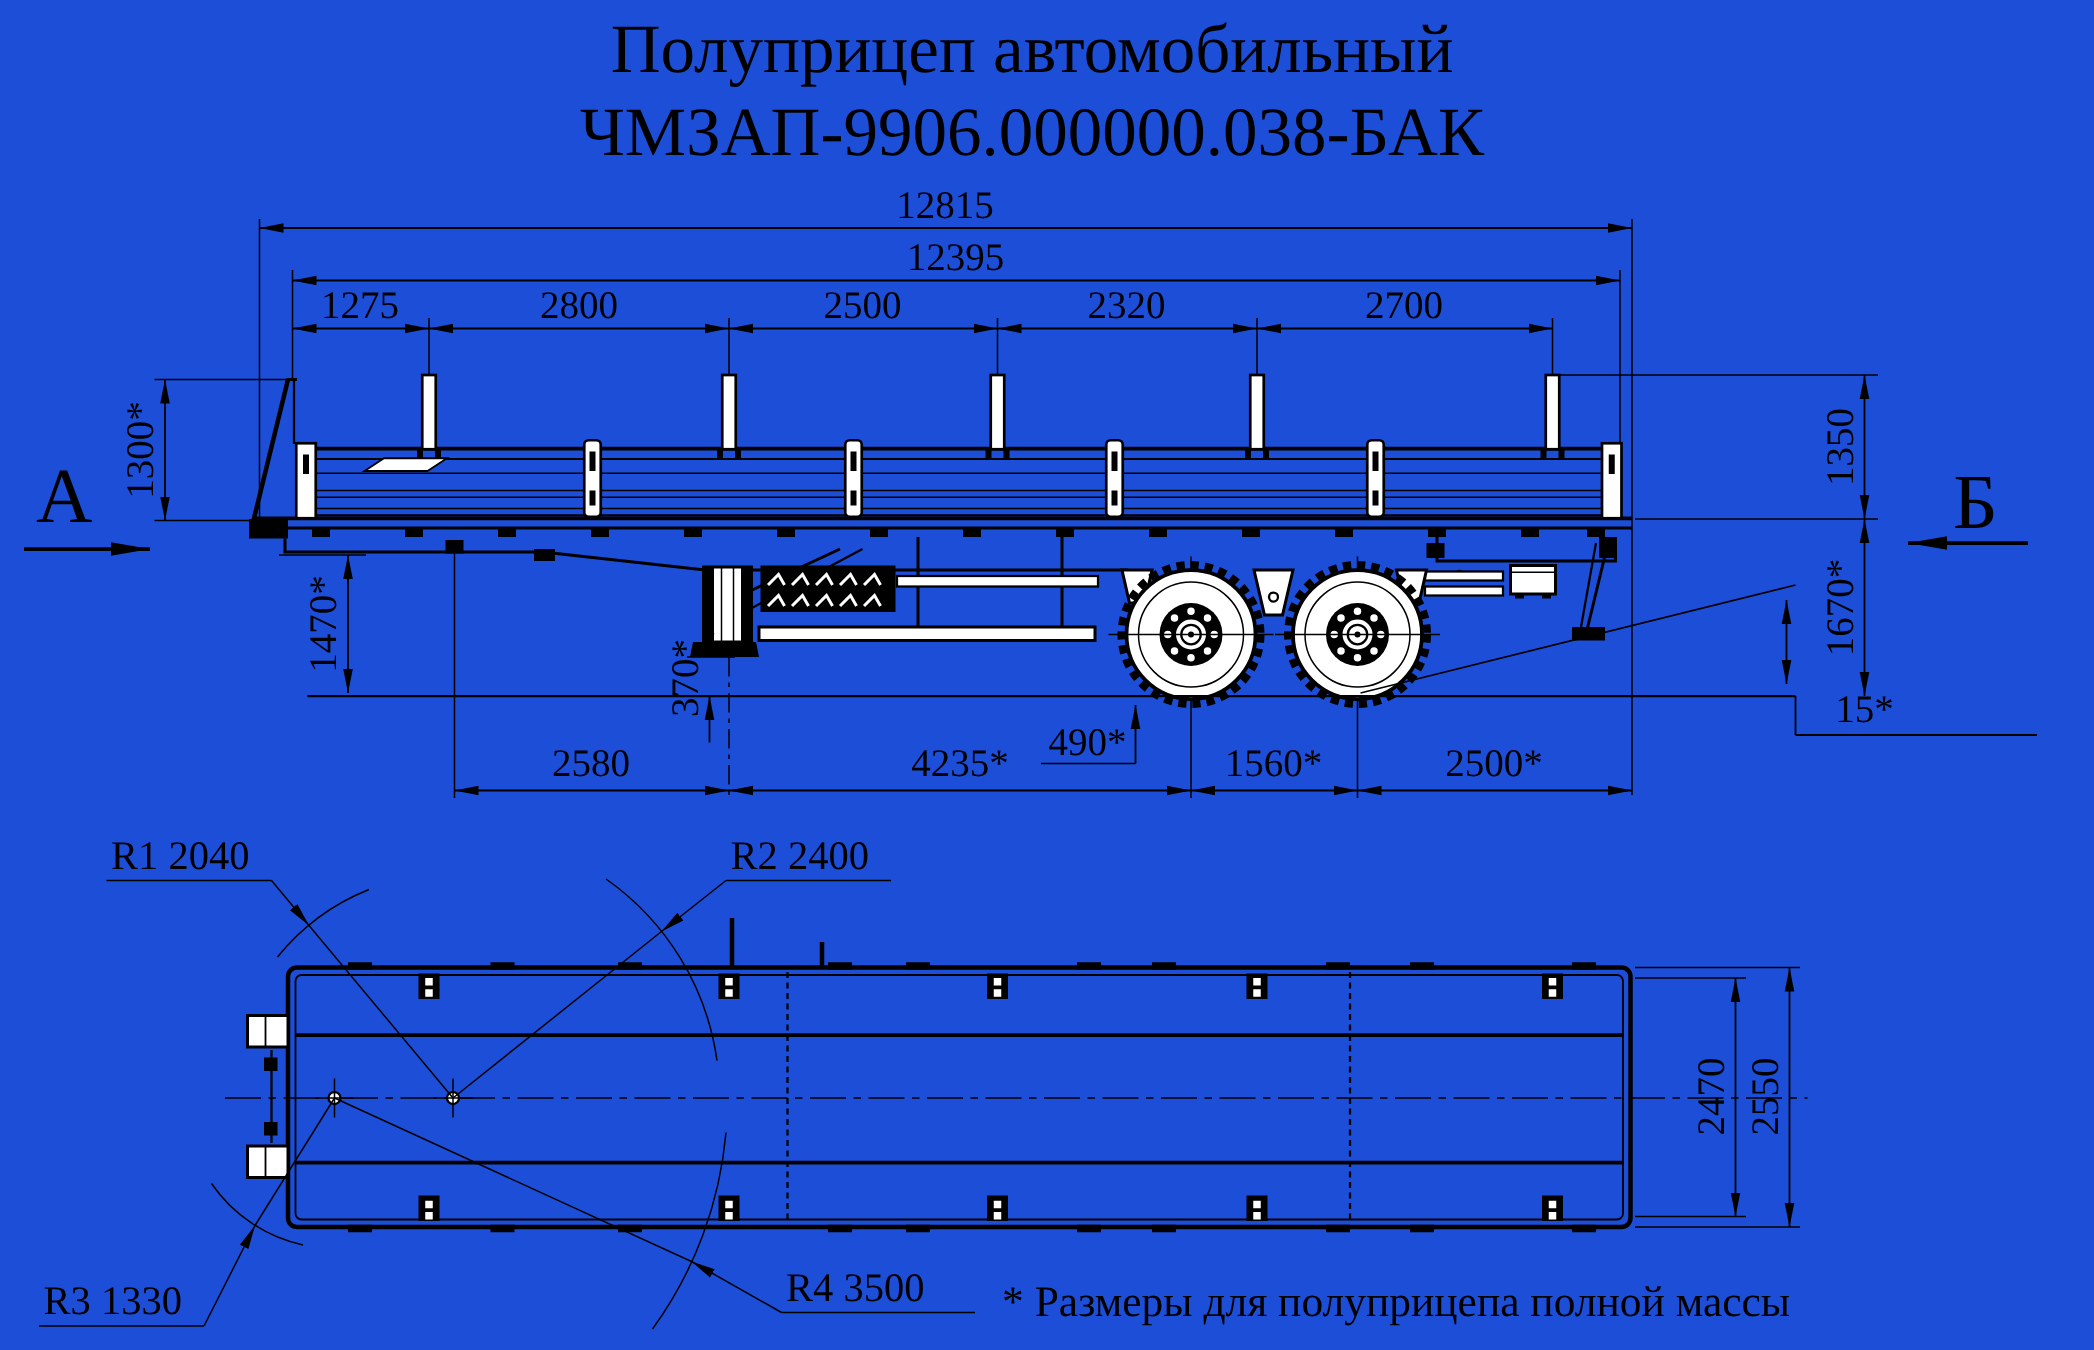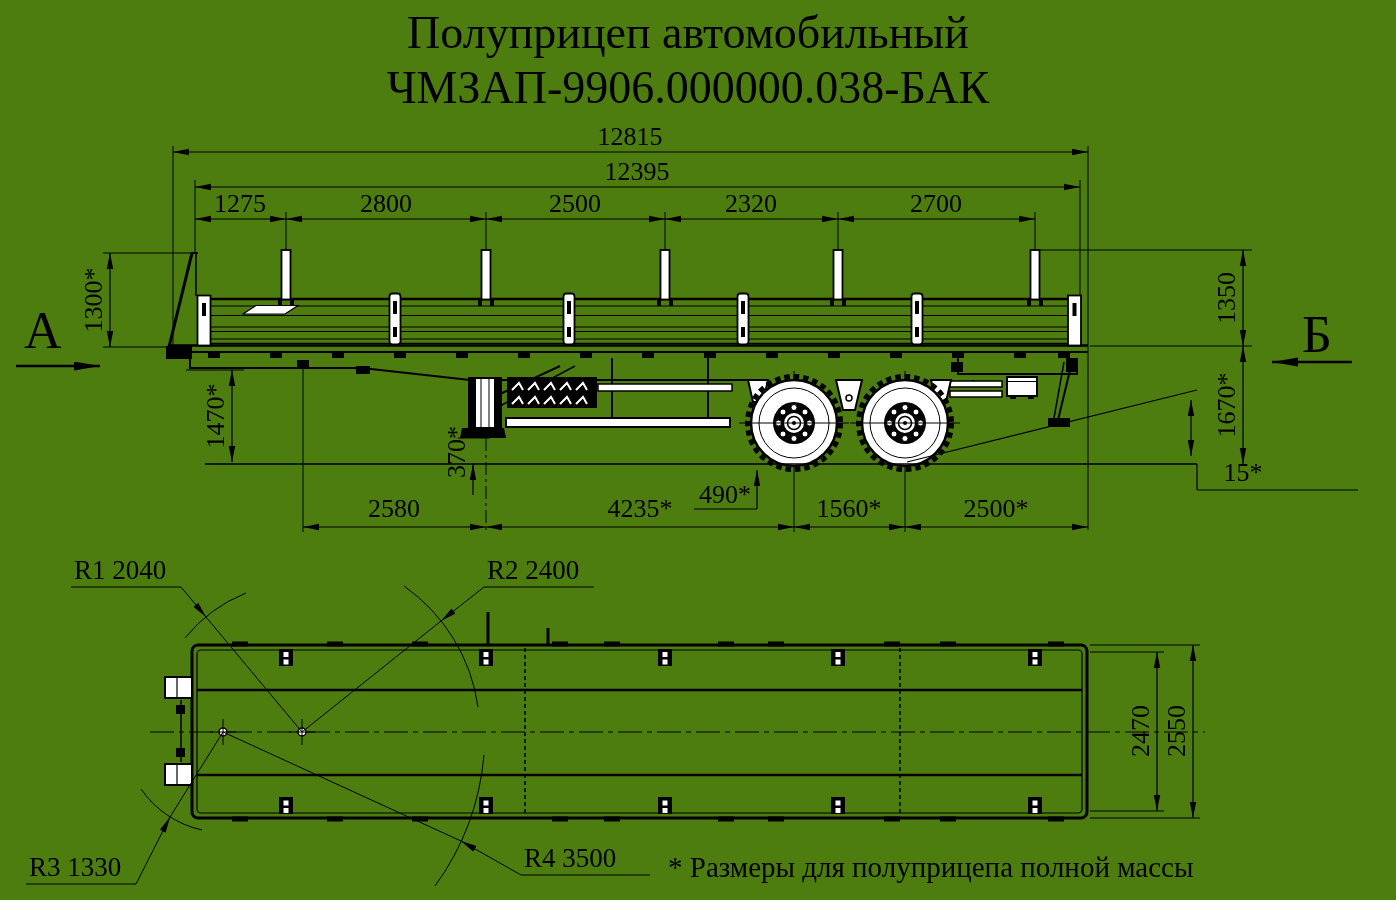--- a/index.html
+++ b/index.html
@@ -1,16 +1,16 @@
 <!DOCTYPE html>
 <html><head>
 <meta charset="utf-8">
 <style>
   html,body{margin:0;padding:0;background:#fff;}
-  #stage{position:relative;width:1396px;height:900px;background:#4d7c0f;overflow:hidden;}
+  #stage{position:relative;width:1396px;height:900px;background:#1d4ed8;overflow:hidden;}
   svg{display:block;}
   svg line,svg path,svg rect,svg circle,svg polygon,svg polyline{stroke:#000;fill:none;}
   .s1{stroke-width:1}.s12{stroke-width:1.2}.s15{stroke-width:1.5}.s18{stroke-width:1.8}
   .s2{stroke-width:2}.s25{stroke-width:2.5}.s3{stroke-width:3}
   .blk{fill:#000;stroke:none}
   .wht{fill:#fff;stroke:#000}
   .zig{stroke:#fff;stroke-width:2;fill:none}
   .cl{stroke-dasharray:24 5 5 5}
   .cm{stroke-dasharray:4 3}
   .lcl{stroke-dasharray:13 4 3 4}

